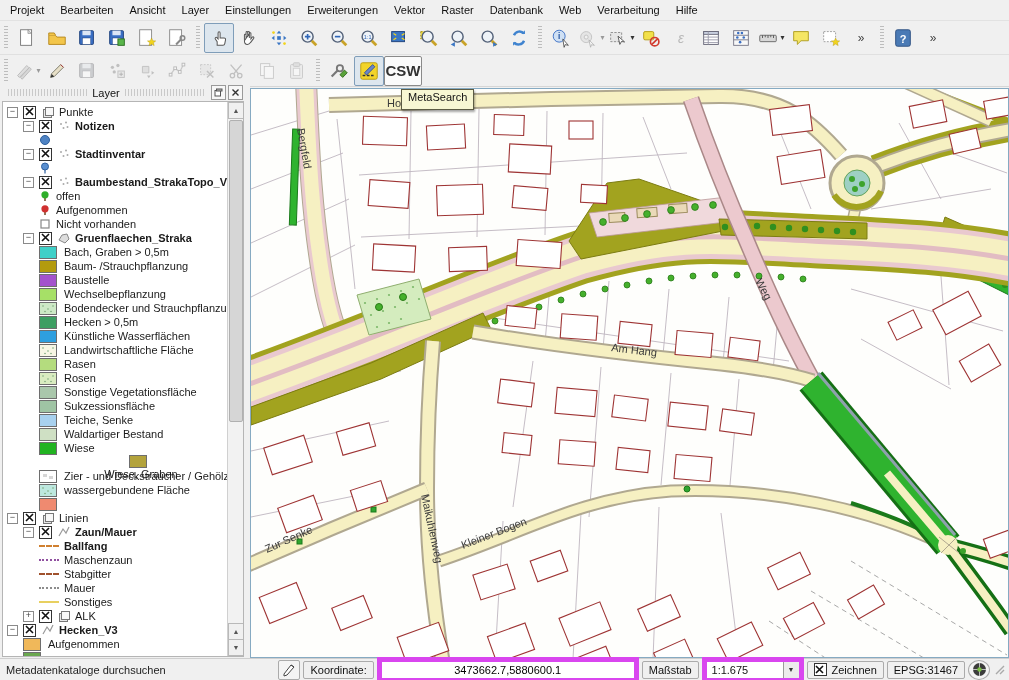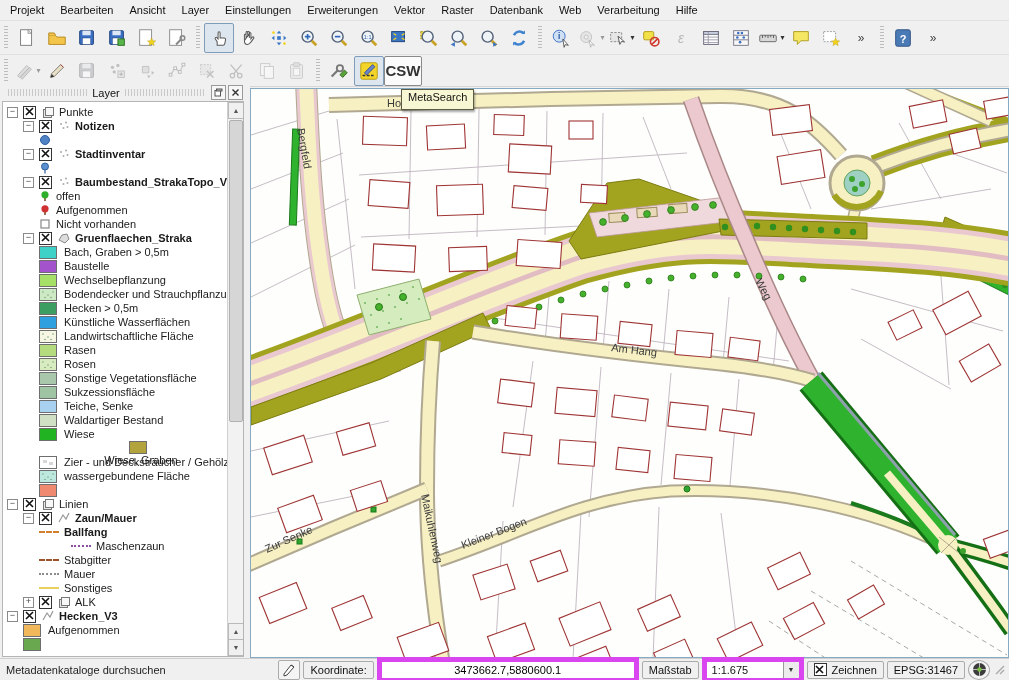--- a/index.html
+++ b/index.html
@@ -606,20 +606,24 @@
               <path d="M2 9l3-5 5-1 2 5-4 4z" fill="#ddd" stroke="#888"></path>
             </svg>
           </span>
           <span class="lbl">Gruenflaechen_Straka</span>
         </div>
         <div class="row" style="padding-left: 36px;">
           <span class="sw" style="background: rgb(63, 208, 200);"></span>
           <span class="lbl">Bach, Graben &gt; 0,5m</span>
         </div>
         <div class="row" style="padding-left: 36px;">
+          <span class="sw" style="background: rgb(179, 155, 14);"></span>
+          <span class="lbl">Baum- /Strauchpflanzung</span>
+        </div>
+        <div class="row" style="padding-left: 36px;">
           <span class="sw" style="background: rgb(163, 83, 204);"></span>
           <span class="lbl">Baustelle</span>
         </div>
         <div class="row" style="padding-left: 36px;">
           <span class="sw" style="background: rgb(166, 224, 103);"></span>
           <span class="lbl">Wechselbepflanzung</span>
         </div>
         <div class="row" style="padding-left: 36px;">
           <span class="sw" style="background: rgb(205, 233, 198);">
             <svg viewBox="0 0 16 11">
@@ -744,21 +748,21 @@
             </svg>
           </span>
           <span class="lbl">Zaun/Mauer</span>
         </div>
         <div class="row" style="padding-left: 36px; font-weight: bold;">
           <span class="lsw">
             <i style="border-top: 2px dashed rgb(208, 128, 48);"></i>
           </span>
           <span class="lbl">Ballfang</span>
         </div>
-        <div class="row" style="padding-left: 36px; margin-left: 32px;">
+        <div class="row" style="padding-left: 36px;">
           <span class="lsw">
             <i style="border-top: 2px dotted rgb(144, 80, 160);"></i>
           </span>
           <span class="lbl">Maschenzaun</span>
         </div>
         <div class="row" style="padding-left: 36px;">
           <span class="lsw">
             <i style="border-top: 2px dashed rgb(160, 82, 45);"></i>
           </span>
           <span class="lbl">Stabgitter</span>

